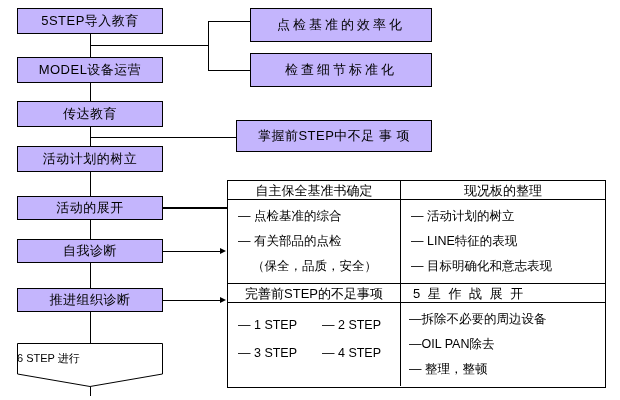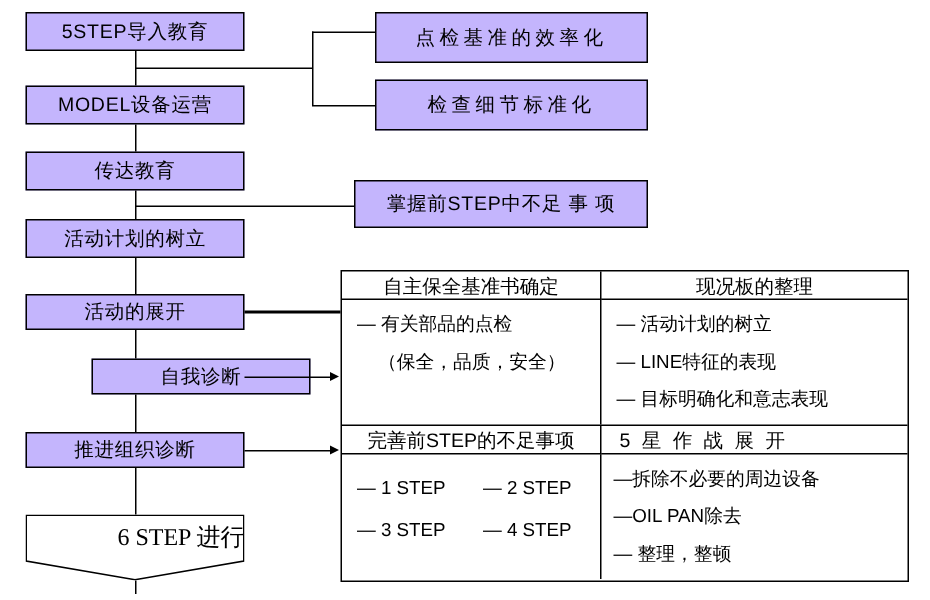--- a/index.html
+++ b/index.html
@@ -5,21 +5,21 @@
   html,body{margin:0;padding:0;background:#ffffff;}
   body{width:620px;height:400px;overflow:hidden;
        font-family:"Liberation Sans","DejaVu Sans",sans-serif;color:#000;}
   #canvas{position:relative;width:620px;height:400px;background:#fff;}
 
   .box{position:absolute;border:1px solid #000;background:#c4b5fd;
        display:flex;align-items:center;justify-content:center;
        font-size:13px;letter-spacing:.5px;white-space:nowrap;box-sizing:border-box;}
 
   .penta{position:absolute;background:#fff;display:flex;align-items:center;
-         justify-content:flex-end;font-size:16px;box-sizing:border-box;font-family:Liberation Serif, serif;}
+         justify-content:flex-start;font-size:11px;box-sizing:border-box;}
   .penta .pshape{position:absolute;left:0;top:0;width:100%;height:100%;}
   .penta .ptxt{position:relative;z-index:2;padding-bottom:14px;}
 
   .ln{position:absolute;background:#000;}
   .ln.v{width:1px;}
   .ln.h{height:1px;}
   .ln.thick{background:#000;}
 
   .arrowhead{position:absolute;width:0;height:0;
      border-top:3.5px solid transparent;border-bottom:3.5px solid transparent;
@@ -63,21 +63,21 @@
   </div>
 
   <div class="box" style="left:17px;top:146px;width:146px;height:26px;">
     <span>活动计划的树立</span>
   </div>
 
   <div class="box" style="left:17px;top:196px;width:146px;height:24px;">
     <span>活动的展开</span>
   </div>
 
-  <div class="box" style="left:17px;top:239px;width:146px;height:24px;margin-left:44px;">
+  <div class="box" style="left:17px;top:239px;width:146px;height:24px;">
     <span>自我诊断</span>
   </div>
 
   <div class="box" style="left:17px;top:288px;width:146px;height:24px;">
     <span>推进组织诊断</span>
   </div>
 
   <div class="penta" style="left:17px;top:343px;width:146px;height:44px;">
     <svg class="pshape" viewBox="0 0 146 44" preserveAspectRatio="none">
       <polygon points="0.5,0.5 145.5,0.5 145.5,31 73,43.5 0.5,31" fill="#ffffff" stroke="#000000" stroke-width="1"></polygon>
@@ -123,20 +123,21 @@
 
   <div id="tbl">
 
     <div class="trow">
       <div class="tcell colL hdr">自主保全基准书确定</div>
       <div class="tcell colR hdr">现况板的整理</div>
     </div>
 
     <div class="trow" style="border-bottom:1px solid #000;">
       <div class="tcell colL body bodyA">
+        <div class="li">—  点检基准的综合</div>
         <div class="li">—  有关部品的点检</div>
         <div class="li ind">（保全，品质，安全）</div>
       </div>
       <div class="tcell colR body bodyA">
         <div class="li">— 活动计划的树立</div>
         <div class="li">— LINE特征的表现</div>
         <div class="li">— 目标明确化和意志表现</div>
       </div>
     </div>
 

